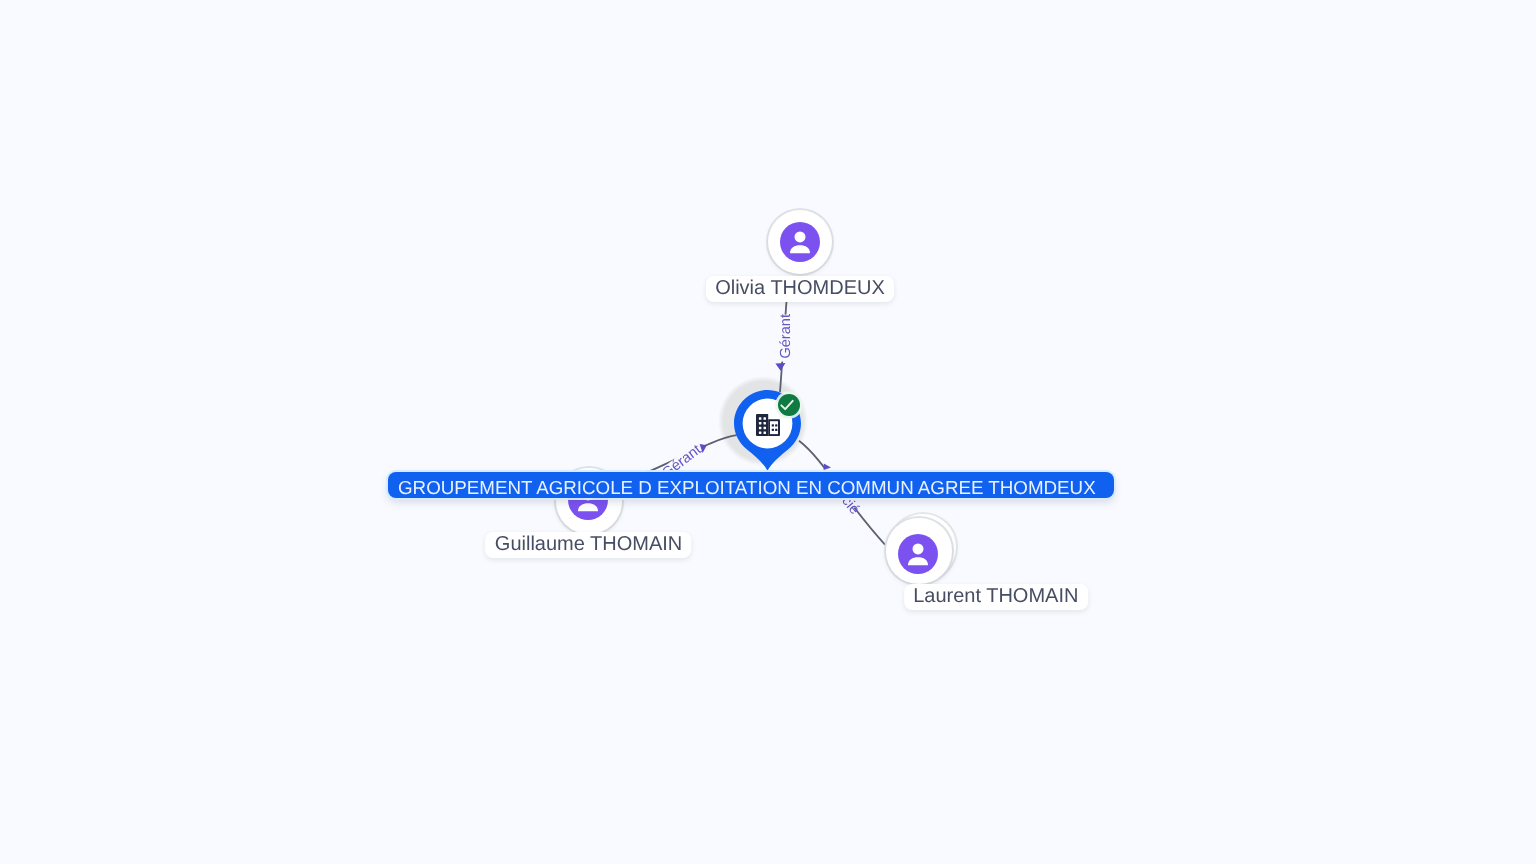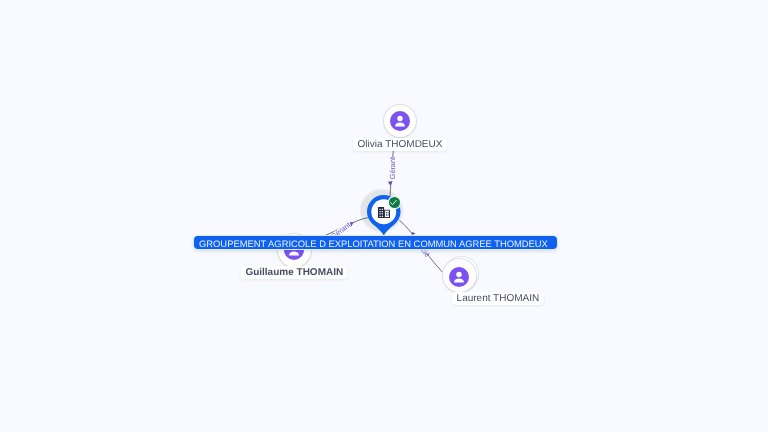--- a/index.html
+++ b/index.html
@@ -81,21 +81,21 @@
   </div>
 
   <div class="node" style="left:0;top:0;">
     <div class="person-disc" style="left:278px;top:234px;width:32.5px;height:32.5px;"></div>
     <div class="person-avatar" style="left:284.2px;top:240px;width:20px;height:20px;">
       <svg width="20" height="20" viewBox="0 0 20 20">
         <circle cx="10" cy="7.45" r="2.75" fill="#ffffff"></circle>
         <path d="M5.0 15.6 C5.0 12.9 7.2 11.6 10 11.6 C12.8 11.6 15.0 12.9 15.0 15.6 Z" fill="#ffffff"></path>
       </svg>
     </div>
-    <div class="name-chip" style="left:294.3px;top:265.5px;font-weight:bold;">Guillaume THOMAIN</div>
+    <div class="name-chip" style="left:294.3px;top:265.5px;">Guillaume THOMAIN</div>
   </div>
 
   <div class="node" style="left:0;top:0;">
     <div class="person-disc ghost" style="left:445px;top:257px;width:32.5px;height:32.5px;"></div>
     <div class="person-disc" style="left:443px;top:259px;width:32.5px;height:32.5px;"></div>
     <div class="person-avatar" style="left:448.5px;top:266.7px;width:20px;height:20px;">
       <svg width="20" height="20" viewBox="0 0 20 20">
         <circle cx="10" cy="7.45" r="2.75" fill="#ffffff"></circle>
         <path d="M5.0 15.6 C5.0 12.9 7.2 11.6 10 11.6 C12.8 11.6 15.0 12.9 15.0 15.6 Z" fill="#ffffff"></path>
       </svg>

